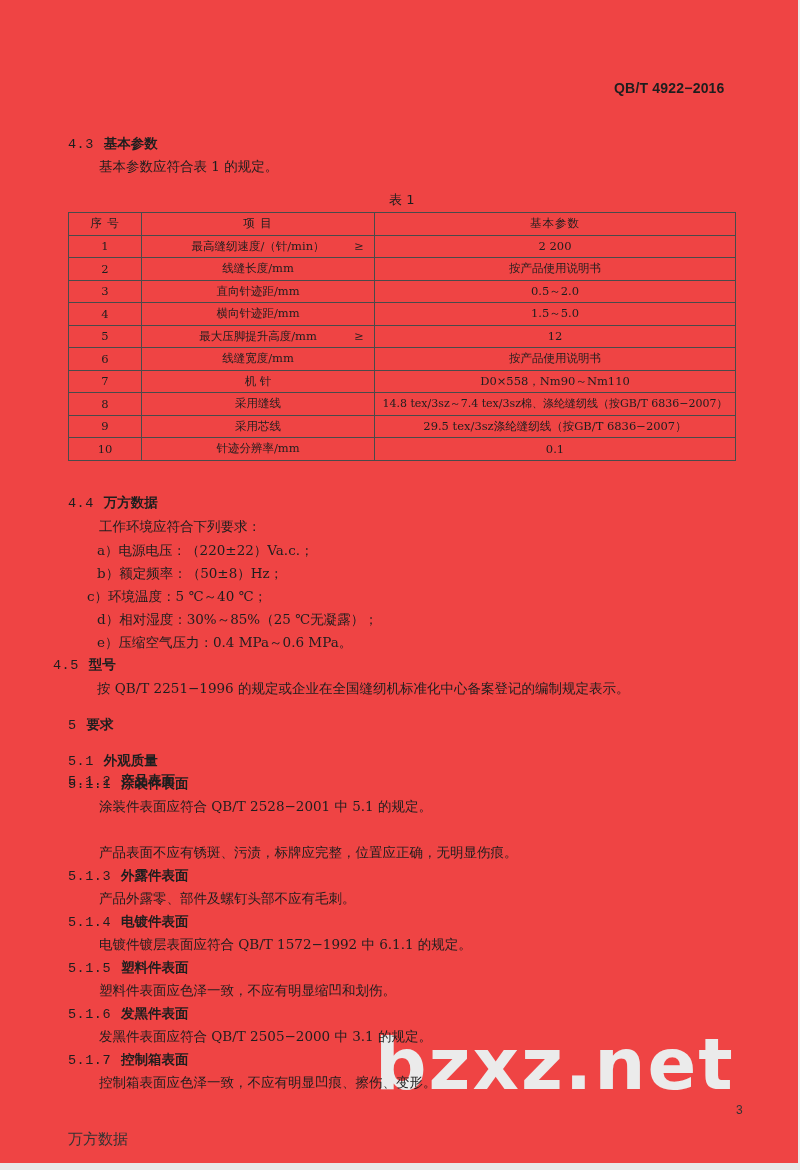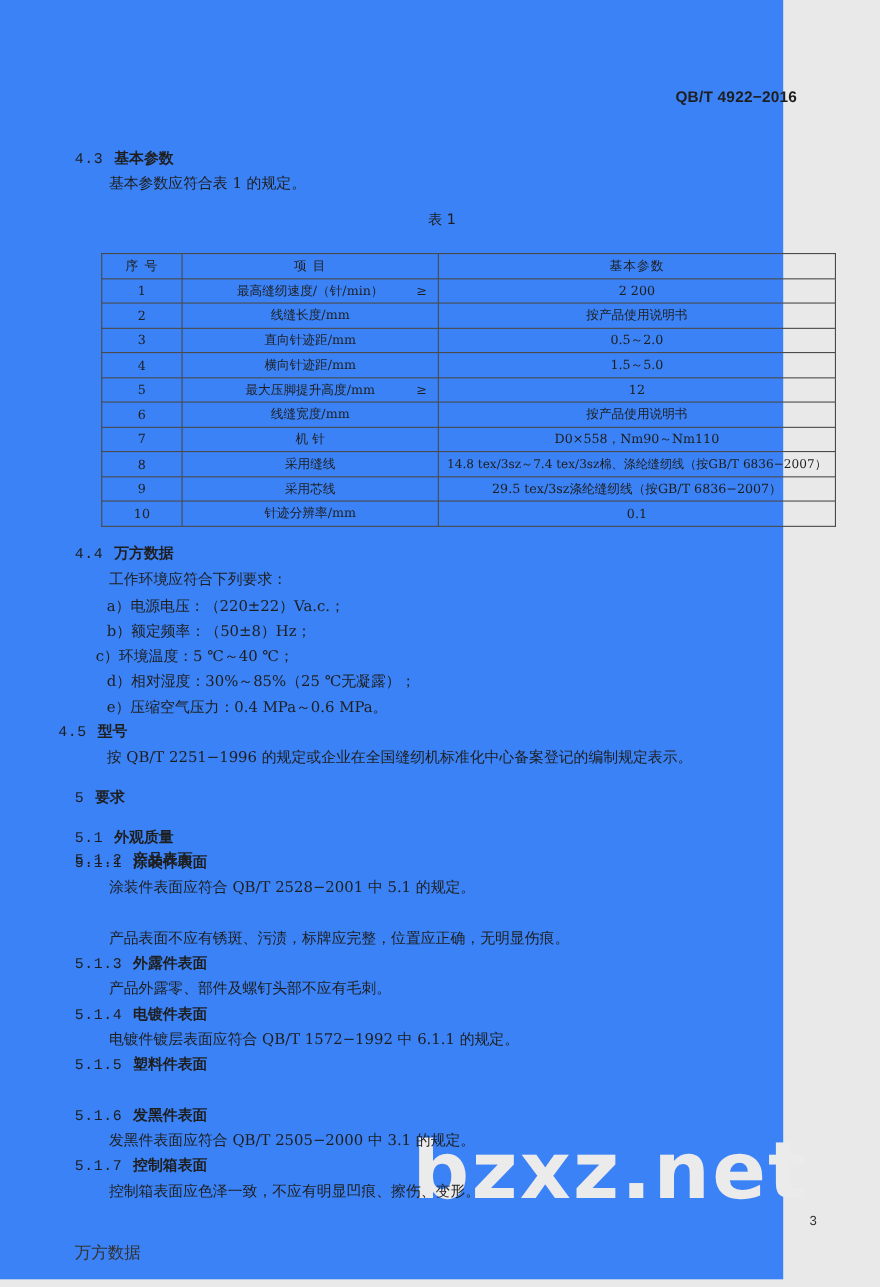--- a/index.html
+++ b/index.html
@@ -3,38 +3,37 @@
 <meta charset="utf-8">
 <style>
   html, body { margin: 0; padding: 0; }
   body {
     width: 800px; height: 1170px; position: relative; overflow: hidden;
     background: #e9e9e9;
     font-family: "DejaVu Serif", "Liberation Serif", serif;
     color: #1e1e1e;
   }
   .page {
-    position: absolute; left: 0; top: 0; width: 712px; height: 1163px;
-    background: #3b82f6;
+    position: absolute; left: 0; top: 0; width: 798px; height: 1163px;
+    background: #ef4444;
   }
   .abs { position: absolute; white-space: nowrap; }
   .std-code {
     left: 614px; top: 80px; font-family: "Liberation Sans", sans-serif;
     font-size: 14px; font-weight: bold; letter-spacing: 0.2px;
   }
   .heading { font-family: "DejaVu Sans", sans-serif; font-weight: bold; font-size: 13.5px; }
   .heading .num { font-family: "Liberation Mono", monospace; font-weight: normal; margin-right: 10px; letter-spacing: 0.5px; }
   .para { font-size: 13.5px; }
   .caption { left: 389px; top: 191px; font-family: "DejaVu Sans", sans-serif; font-size: 13px; }
 
   table.params {
-    position: absolute; left: 68px; top: 230px; width: 668px;
+    position: absolute; left: 68px; top: 212px; width: 668px;
     border-collapse: collapse; font-size: 11.5px;
     border: 1.5px solid #2a2a2a;
-    margin-left: 24px;
   }
   table.params td, table.params th {
     border: 1px solid #4a4a4a; height: 21.5px; padding: 0 4px;
     text-align: center; font-weight: normal; white-space: nowrap;
   }
   table.params th { letter-spacing: 1px; }
   .c1 { width: 64px; }
   .c2 { width: 224px; position: relative; }
   .geq { position: absolute; right: 10px; top: 3px; }
 
@@ -160,20 +159,21 @@
   <div class="abs para" style="left:99px; top:890px;">产品外露零、部件及螺钉头部不应有毛刺。</div>
 
   <div class="abs heading" style="left:68px; top:913px;">
     <span class="num">5.1.4</span><span>电镀件表面</span>
   </div>
   <div class="abs para" style="left:99px; top:936px;">电镀件镀层表面应符合 QB/T 1572−1992 中 6.1.1 的规定。</div>
 
   <div class="abs heading" style="left:68px; top:959px;">
     <span class="num">5.1.5</span><span>塑料件表面</span>
   </div>
+  <div class="abs para" style="left:99px; top:982px;">塑料件表面应色泽一致，不应有明显缩凹和划伤。</div>
 
   <div class="watermark">bzxz.net</div>
 
   <div class="abs heading" style="left:68px; top:1005px;">
     <span class="num">5.1.6</span><span>发黑件表面</span>
   </div>
   <div class="abs para" style="left:99px; top:1028px;">发黑件表面应符合 QB/T 2505−2000 中 3.1 的规定。</div>
 
   <div class="abs heading" style="left:68px; top:1051px;">
     <span class="num">5.1.7</span><span>控制箱表面</span>

